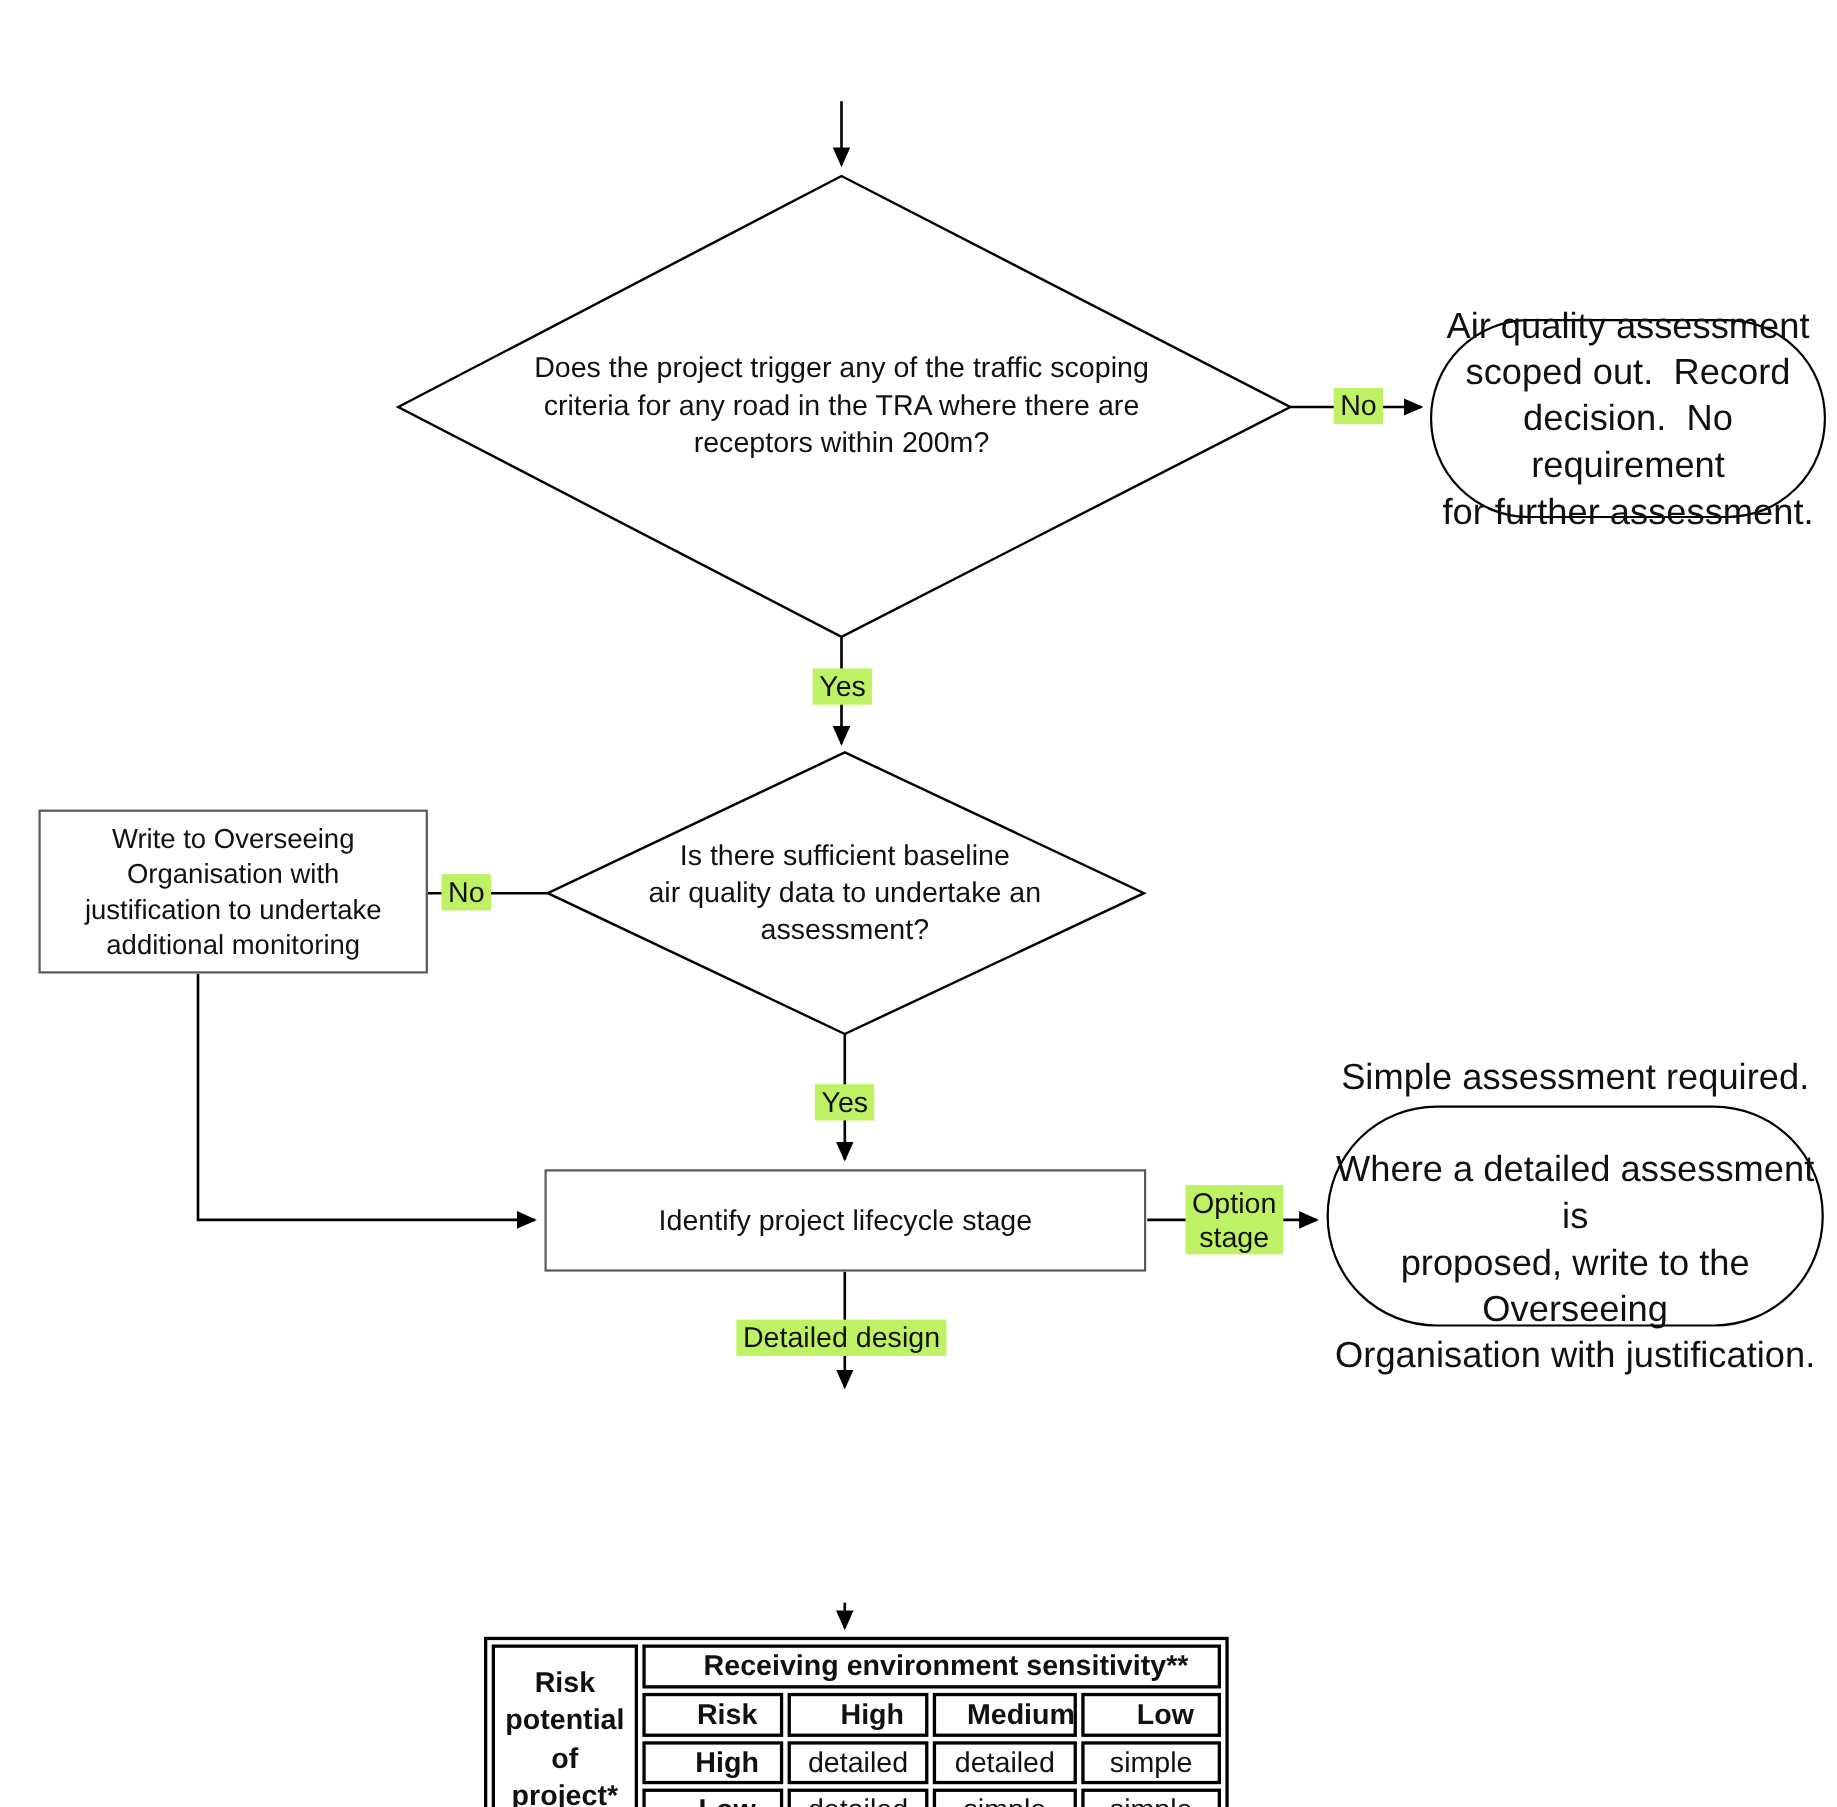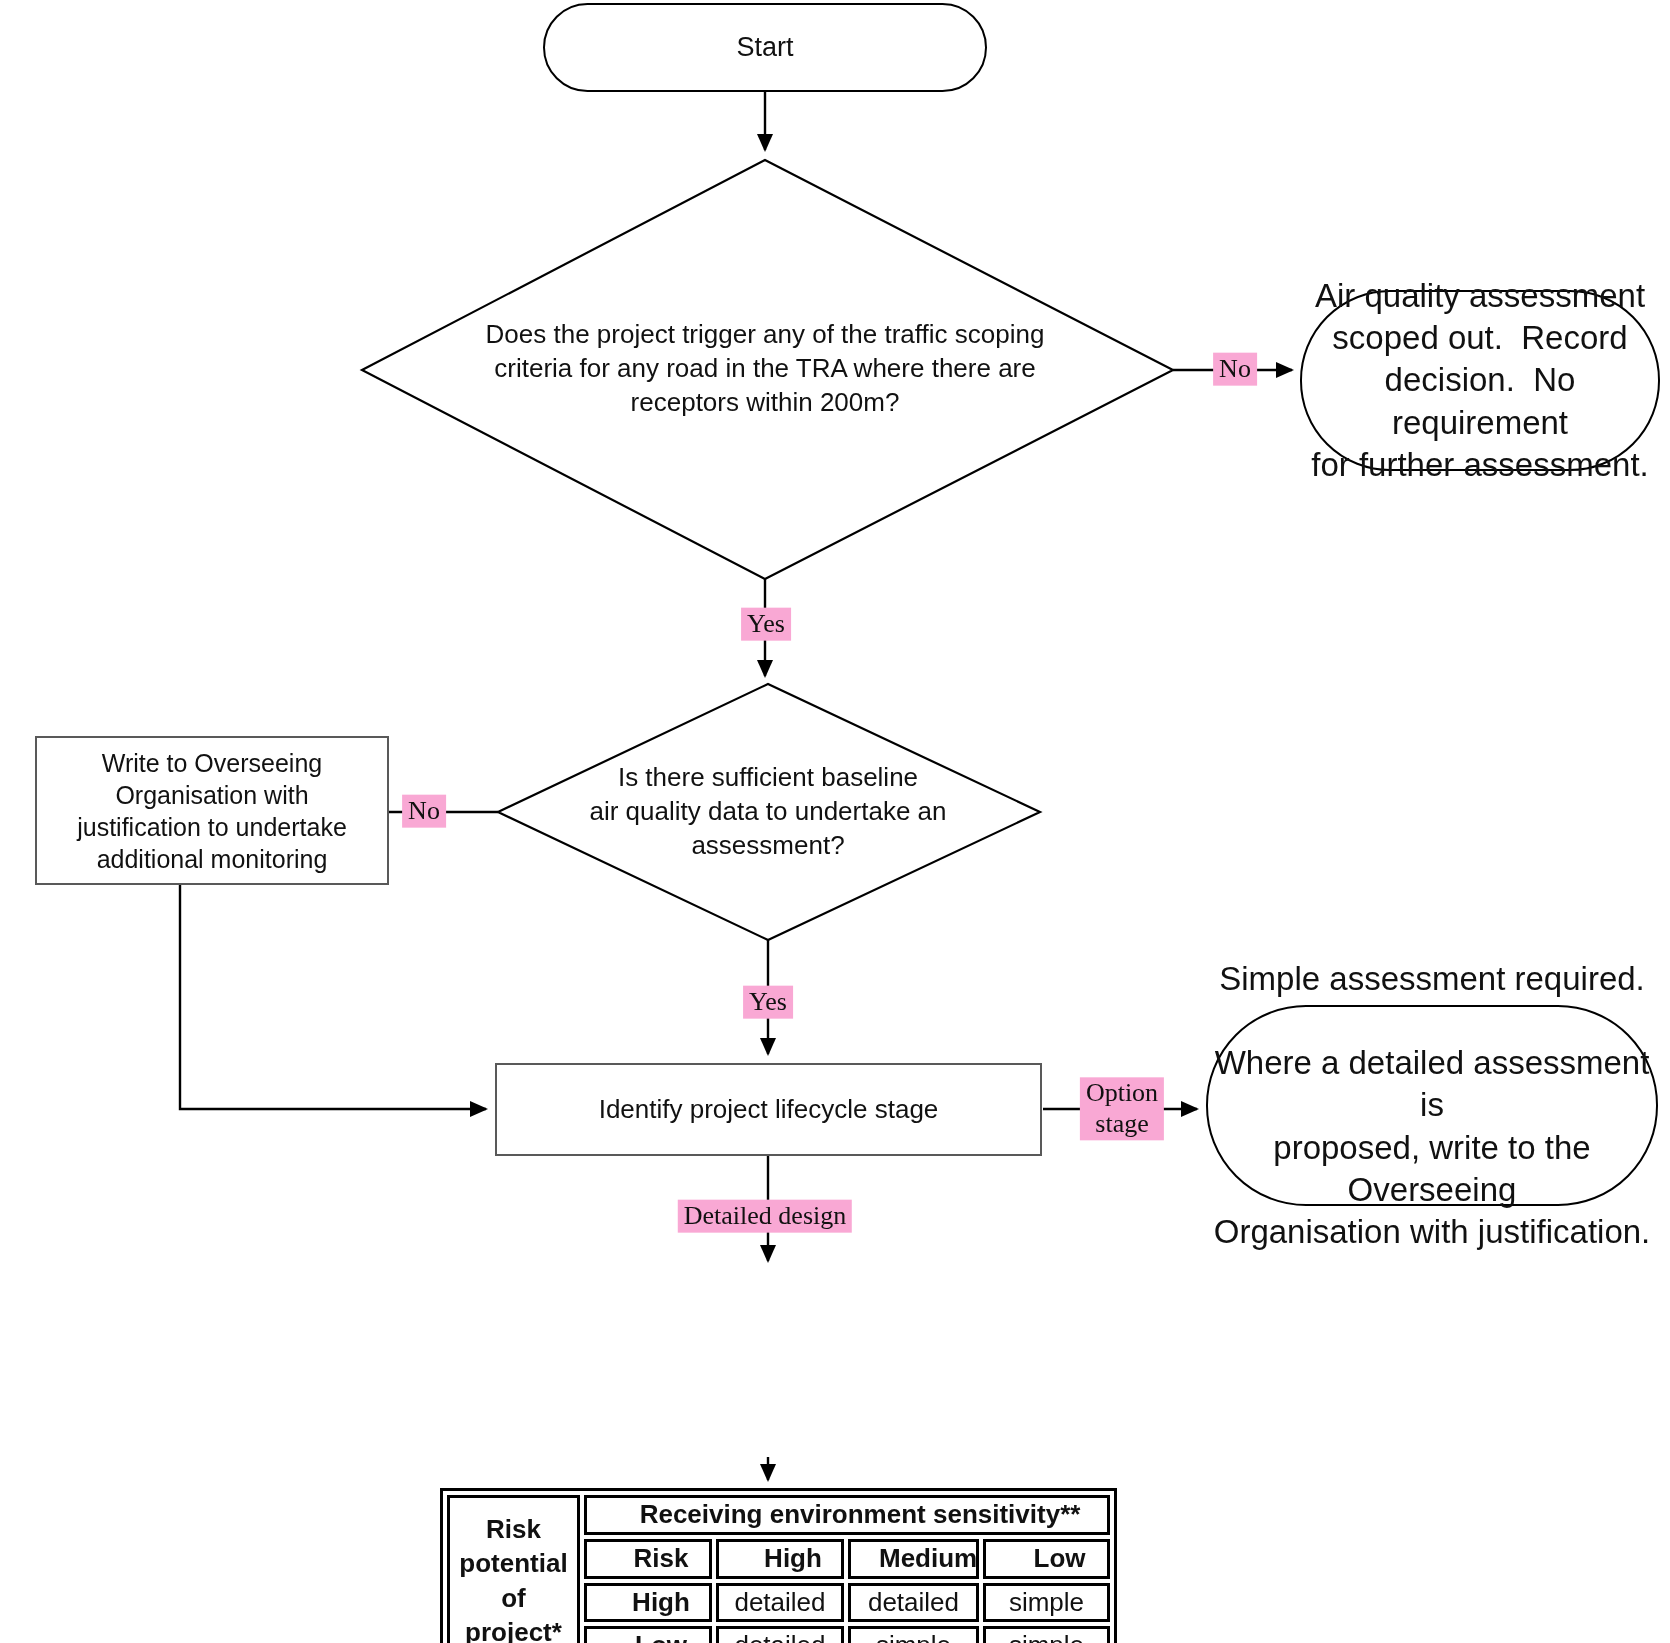--- a/index.html
+++ b/index.html
@@ -26,26 +26,25 @@
   .diamond-text{
     position:absolute;
     text-align:center;
     white-space:pre-wrap;
     font-size:26px;line-height:1.3;
     background:transparent;
   }
   .edge-label{
     position:absolute;
     transform:translate(-50%,-50%);
-    background:#f9a8d4;
+    background:#bef264;
     padding:1px 6px;
     font-size:26px;line-height:1.18;
     text-align:center;
     white-space:pre-wrap;
-    font-family:Liberation Serif, serif;
   }
   
   #risk-table{
     position:absolute;left:440px;top:1488px;
     width:665px;height:150px;
     border-collapse:separate;
     border-spacing:4px;
     border:3px solid #000000;
     table-layout:fixed;
     font-size:26px;
@@ -85,21 +84,20 @@
       <path d="M768,1156 V1261" marker-end="url(#arw)"></path>
       <path d="M768,1457 V1480" marker-end="url(#arw)"></path>
     </g>
 
     <g fill="#ffffff" stroke="#000000" stroke-width="2.2">
       <polygon points="362,370 765,160 1173,370 765,579"></polygon>
       <polygon points="498,812 768,684 1040,812 768,940"></polygon>
     </g>
   </svg>
 
-  <div class="node stadium" style="left:543px;top:3px;width:444px;height:89px;border-radius:45px;font-size:27px;">Start</div>
 
   <div class="diamond-text" style="left:425px;top:318px;width:680px;">Does the project trigger any of the traffic scoping
 criteria for any road in the TRA where there are
 receptors within 200m?</div>
 
   <div class="node stadium" style="left:1300px;top:290px;width:360px;height:181px;border-radius:90px;">Air quality assessment
 scoped out.  Record
 decision.  No requirement
 for further assessment.</div>
 

